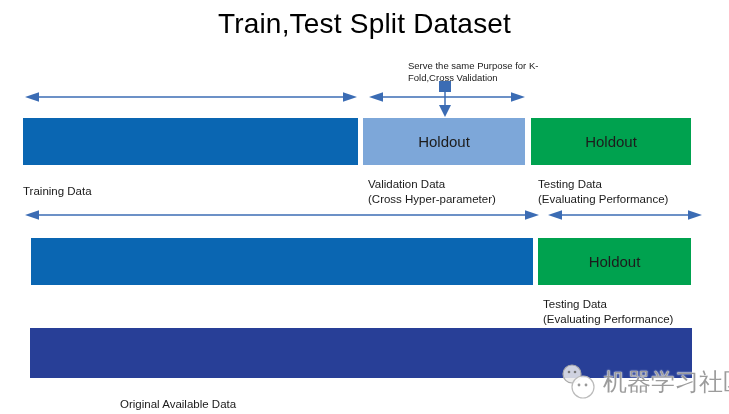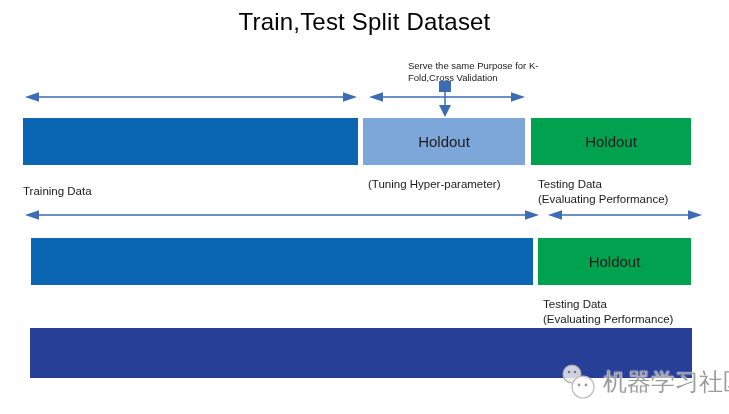--- a/index.html
+++ b/index.html
@@ -3,21 +3,21 @@
 <meta charset="utf-8">
 <style>
   html,body{margin:0;padding:0;background:#fff;}
   .stage{
     position:relative;width:729px;height:414px;background:#fff;overflow:hidden;
     font-family:"Liberation Sans","DejaVu Sans",sans-serif;color:#1a1a1a;
   }
   .abs{position:absolute;}
   .title{
     top:8px;left:0;width:729px;text-align:center;
-    font-size:24px;color:#000;letter-spacing:0.2px;
+    font-size:28px;color:#000;letter-spacing:0.2px;
   }
   .note{
     top:60px;left:373px;width:146px;
     font-size:9.5px;line-height:11.5px;color:#1a1a1a;margin-left:35px;
   }
   .arrow{color:var(--arrow-blue,#3B6CB4);display:block;}
   .bar{
     display:flex;align-items:center;justify-content:center;
     height:47px;box-sizing:border-box;
   }
@@ -63,21 +63,22 @@
   <div class="abs bar bar-blue" style="left:23px;top:118px;width:335px;"></div>
   <div class="abs bar bar-lightblue" style="left:363px;top:118px;width:162px;">
     <span class="bar-label">Holdout</span>
   </div>
   <div class="abs bar bar-green" style="left:531px;top:118px;width:160px;">
     <span class="bar-label">Holdout</span>
   </div>
 
   <div class="abs caption center" style="left:23px;top:184px;width:335px;">Training Data</div>
   <div class="abs caption" style="left:368px;top:177px;width:170px;">
-    <div>(Tuning Hyper-parameter)</div>
+    <div>Validation Data</div>
+    <div>(Cross Hyper-parameter)</div>
   </div>
   <div class="abs caption" style="left:538px;top:177px;width:170px;">
     <div>Testing Data</div>
     <div>(Evaluating Performance)</div>
   </div>
 
   <svg class="abs arrow" style="left:24px;top:208px;" width="516" height="14" viewBox="0 0 516 14">
     <line x1="10" y1="7" x2="506" y2="7" stroke="currentColor" stroke-width="1.5"></line>
     <polygon points="1,7 15,2.2 15,11.8" fill="currentColor"></polygon>
     <polygon points="515,7 501,2.2 501,11.8" fill="currentColor"></polygon>
@@ -92,20 +93,21 @@
   <div class="abs bar bar-green" style="left:538px;top:238px;width:153px;">
     <span class="bar-label">Holdout</span>
   </div>
 
   <div class="abs caption" style="left:543px;top:297px;width:170px;">
     <div>Testing Data</div>
     <div>(Evaluating Performance)</div>
   </div>
 
   <div class="abs bar bar-navy" style="left:30px;top:328px;width:662px;height:50px;"></div>
+  <div class="abs caption center" style="left:120px;top:397px;width:414px;">Original  Available Data</div>
 
   <div class="abs" style="left:557px;top:364px;display:flex;align-items:center;">
     <svg width="46" height="36" viewBox="0 0 46 36">
       <circle cx="15" cy="10" r="9" fill="#ececec" fill-opacity="0.85" stroke="#aaaaaa" stroke-width="1.2"></circle>
       <circle cx="12" cy="8" r="1.3" fill="#777"></circle>
       <circle cx="18" cy="8" r="1.3" fill="#777"></circle>
       <circle cx="26" cy="23" r="11" fill="#ffffff" fill-opacity="0.9" stroke="#bbbbbb" stroke-width="1.2"></circle>
       <circle cx="22" cy="21" r="1.4" fill="#999"></circle>
       <circle cx="29" cy="21" r="1.4" fill="#999"></circle>
     </svg>

